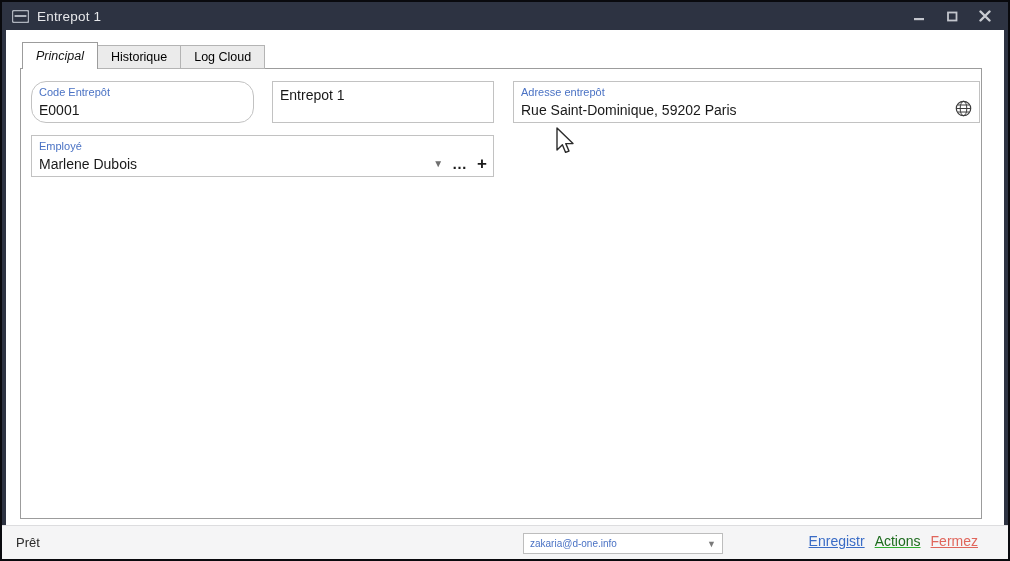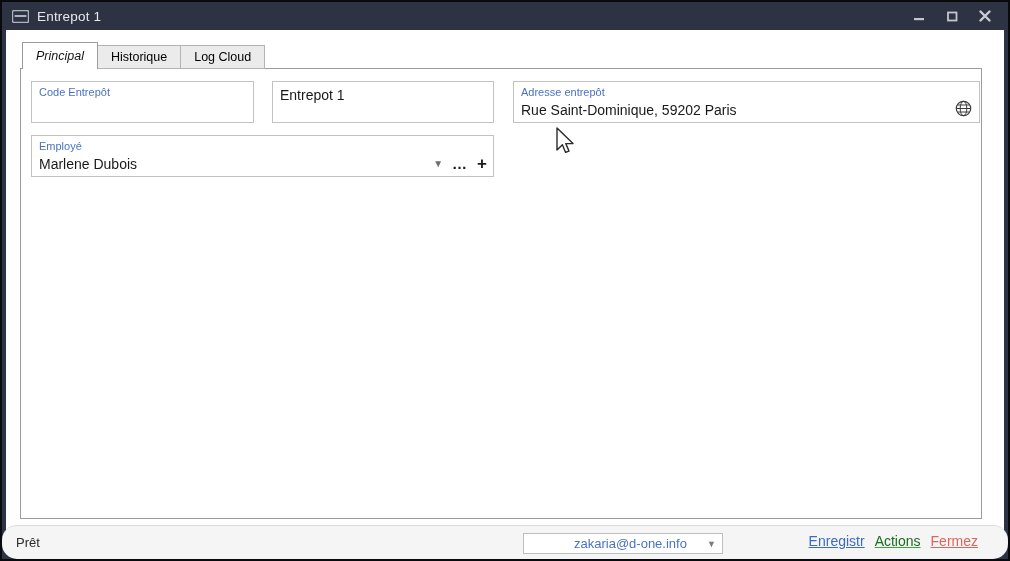--- a/index.html
+++ b/index.html
@@ -47,50 +47,50 @@
   
   .field {
     position: absolute; height: 42px; background: #fff;
     border: 1px solid #c2c2c2; padding: 3px 7px 0 7px;
   }
   .field .flabel { font-size: 11px; color: #4a72c4; display: block; line-height: 15px; }
   .field .fvalue {
     font-size: 14px; color: #191919; display: block; line-height: 20px;
     white-space: nowrap; overflow: hidden;
   }
-  .field-code    { left: 10px;  top: 12px; width: 223px; }
+  .field-code    { left: 10px;  top: 12px; width: 223px; border-radius: 15px; }
   .field-name    { left: 251px; top: 12px; width: 222px; }
   .field-address { left: 492px; top: 12px; width: 467px; }
   .field-employe { left: 10px;  top: 66px; width: 463px; }
 
   .field-tools {
     position: absolute; right: 6px; bottom: 5px;
     display: flex; align-items: center; gap: 9px;
   }
   .caret-icon { color: #6f6f6f; font-size: 10px; line-height: 10px; }
   .ellipsis-icon { color: #1b1b1b; font-size: 15px; font-weight: bold; line-height: 10px; letter-spacing: 1px; }
   .plus-icon { color: #1b1b1b; font-size: 17px; font-weight: bold; line-height: 14px; }
   .globe-btn { position: absolute; right: 7px; bottom: 5px; display: inline-flex; }
 
   
   .statusbar {
     position: absolute; left: 0; right: 0; bottom: 0; height: 34px;
-    background: #f5f5f6; border-top: 1px solid #dddddf; border-radius: 15px;
+    background: #f5f5f6; border-top: 1px solid #dddddf;
   }
   .status-text {
     position: absolute; left: 14px; top: 9px; font-size: 13px; color: #2b2b2b;
   }
   .account-combo {
     position: absolute; left: 521px; top: 7px; width: 200px; height: 21px;
     background: #fff; border: 1px solid #bdbdbd;
     display: flex; align-items: center; padding: 0 6px;
   }
   .account-combo .combo-value {
-    font-size: 13px; color: #4a72c4; flex: 1;
-    white-space: nowrap; overflow: hidden; margin-left: 44px;
+    font-size: 10px; color: #4a72c4; flex: 1;
+    white-space: nowrap; overflow: hidden;
   }
   .links { position: absolute; right: 30px; top: 7px; display: flex; gap: 10px; }
   .link { font-size: 14px; text-decoration: underline; cursor: pointer; white-space: nowrap; }
   .link-save   { color: #3a6cc6; }
   .link-actions{ color: #1d6b1d; text-decoration-color: #2fae2f; }
   .link-close  { color: #e0655b; }
 
   .cursor { position: absolute; left: 553px; top: 126px; z-index: 50; }
 </style>
 </head>
@@ -130,20 +130,21 @@
     <div class="tabs">
       <div class="tab active">Principal</div>
       <div class="tab">Historique</div>
       <div class="tab">Log Cloud</div>
     </div>
 
     <div class="tab-page">
 
       <div class="field field-code">
         <span class="flabel">Code Entrepôt</span>
+        <span class="fvalue">E0001</span>
       </div>
 
       <div class="field field-name">
         <span class="fvalue">Entrepot 1</span>
       </div>
 
       <div class="field field-address">
         <span class="flabel">Adresse entrepôt</span>
         <span class="fvalue">Rue Saint-Dominique, 59202 Paris</span>
         <span class="globe-btn">

